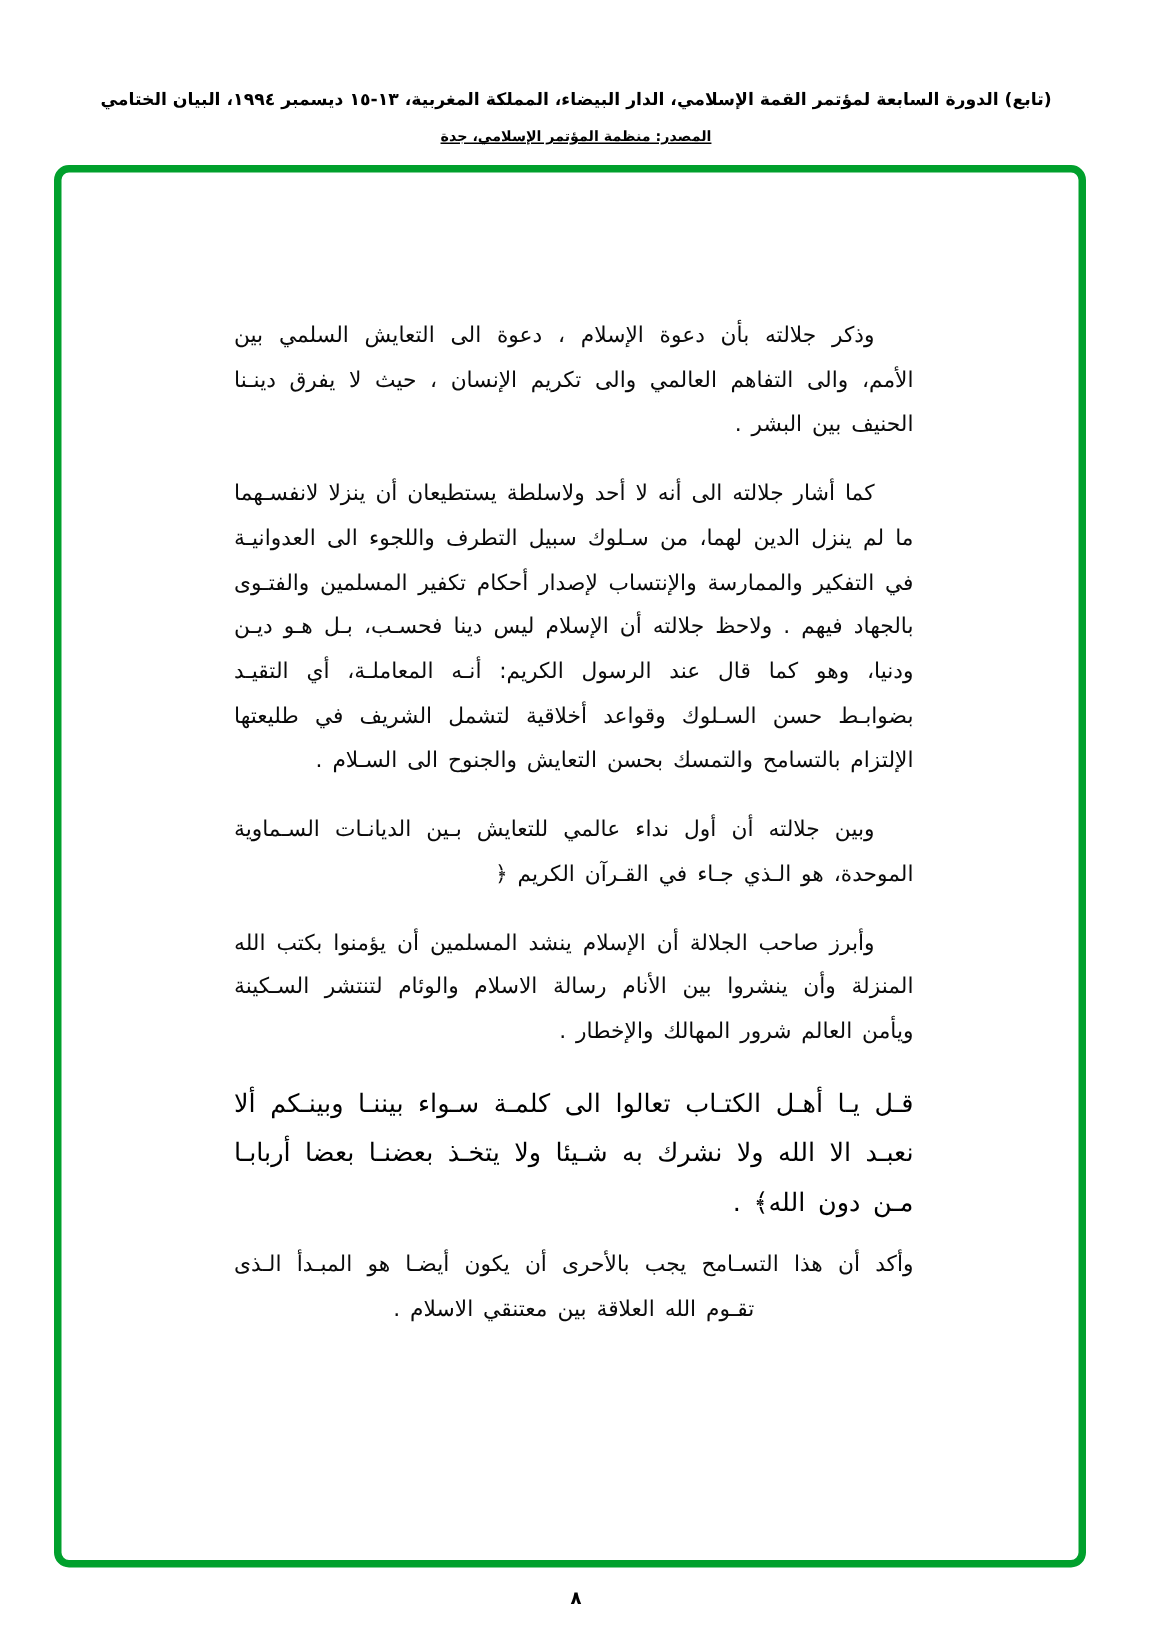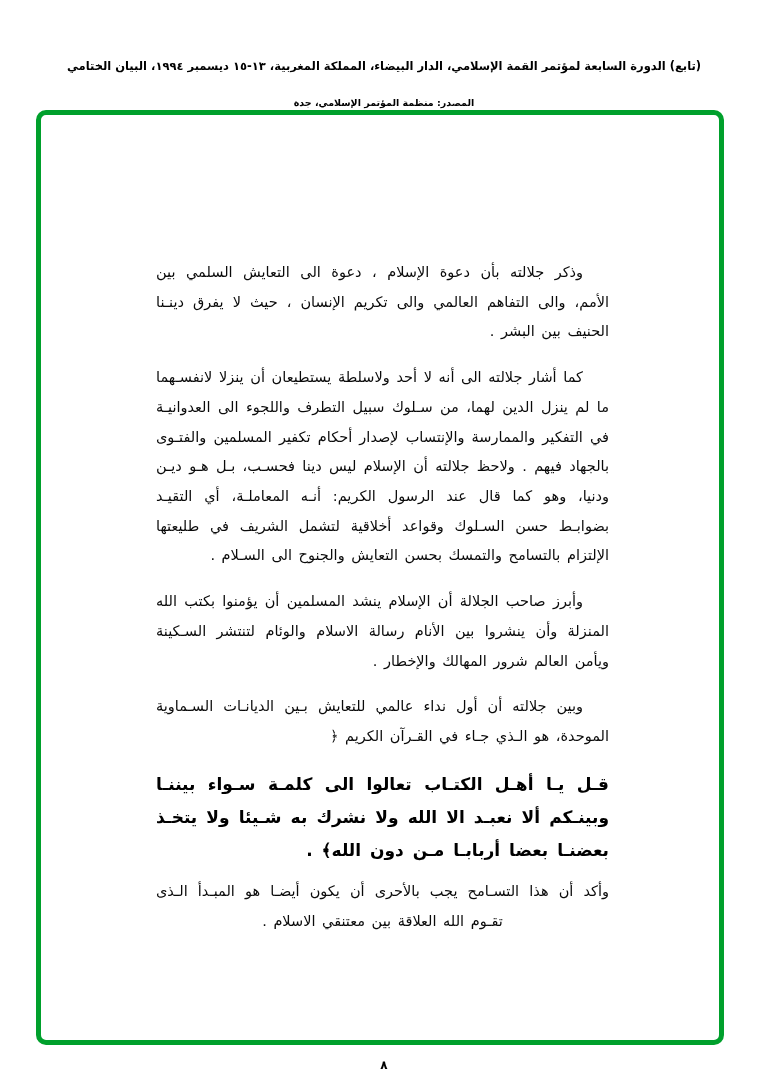--- a/index.html
+++ b/index.html
@@ -30,22 +30,23 @@
     font-weight: bold;
     letter-spacing: 0px;
     direction: rtl;
     line-height: 1.4;
   }
   .header-line2 {
     font-family: "DejaVu Sans", sans-serif;
     font-size: 9.5px;
     font-weight: bold;
     direction: rtl;
-    margin-top: 22px;
+    margin-top: 11px;
     line-height: 1.4;
+    text-decoration: underline;
   }
 
   
   .green-frame {
     position: absolute;
     top: 110px;
     left: 36px;
     width: 688px;
     height: 935px;
     border: 5px solid #00a02c;
@@ -56,39 +57,38 @@
 
   
   .body-area {
     position: absolute;
     top: 95px;
     left: 0;
     right: 0;
     padding: 0 110px 0 115px;
     direction: rtl;
     text-align: justify;
-    margin-top: 48px;
   }
   p.para {
     font-family: "DejaVu Sans", sans-serif;
     font-size: 14.5px;
     line-height: 2.05;
     margin: 0 0 16px 0;
     text-align: justify;
     text-align-last: right;
     word-spacing: 2px;
     color: #0a0a0a;
   }
   p.para.indent {
     text-indent: 26px;
   }
   p.quran {
     font-family: "DejaVu Sans", sans-serif;
     font-size: 17px;
-    font-weight: bold;
+    font-weight: normal;
     line-height: 1.95;
     margin: 0 0 10px 0;
     text-align: justify;
     text-align-last: right;
     letter-spacing: 1px;
     word-spacing: 3px;
     color: #000000;
   }
   p.closing {
     font-family: "DejaVu Sans", sans-serif;
@@ -126,23 +126,23 @@
 </div>
 
 <div class="green-frame" style="border-color: rgb(0, 160, 44);">
 
   <div class="body-area">
 
     <p class="para indent">وذكر جلالته بأن دعوة الإسلام ، دعوة الى التعايش السلمي بين الأمم، والى التفاهم العالمي والى تكريم الإنسان ، حيث لا  يفرق دينـنا الحنيف بين البشر .</p>
 
     <p class="para indent">كما أشار جلالته الى أنه لا أحد ولاسلطة يستطيعان أن ينزلا لانفسـهما ما لم ينزل الدين لهما، من  سـلوك سبيل التطرف واللجوء الى العدوانيـة في التفكير والممارسة والإنتساب لإصدار أحكام تكفير المسلمين والفتـوى بالجهاد فيهم . ولاحظ جلالته أن الإسلام ليس دينا فحسـب، بـل هـو ديـن ودنيا، وهو كما قال عند الرسول الكريم: أنـه المعاملـة، أي التقيـد بضوابـط حسن السـلوك وقواعد أخلاقية لتشمل الشريف في طليعتها الإلتزام بالتسامح والتمسك بحسن التعايش والجنوح الى السـلام .</p>
 
+    <p class="para indent">وبين جلالته أن أول نداء عالمي للتعايش بـين الديانـات السـماوية الموحدة، هو الـذي جـاء في القـرآن الكريم ﴿</p>
+
     <p class="para indent">وأبرز صاحب الجلالة أن الإسلام ينشد المسلمين أن يؤمنوا  بكتب الله المنزلة وأن ينشروا بين الأنام رسالة الاسلام والوئام لتنتشر السـكينة ويأمن العالم شرور المهالك والإخطار .</p>
-
-    <p class="para indent">وبين جلالته أن أول نداء عالمي للتعايش بـين الديانـات السـماوية الموحدة، هو الـذي جـاء في القـرآن الكريم ﴿</p>
 
     <p class="quran">قـل يـا أهـل الكتـاب تعالوا الى كلمـة سـواء بيننـا وبينـكم ألا نعبـد الا الله ولا نشرك به شـيئا ولا يتخـذ بعضنـا بعضا أربابـا مـن دون الله﴾ .</p>
 
     <p class="closing center-last">وأكد أن هذا التسـامح يجب بالأحرى أن يكون أيضـا هو المبـدأ الـذى تقـوم الله العلاقة بين معتنقي الاسلام .</p>
 
   </div>
 
 </div>
 
 <div class="page-number">٨</div>

